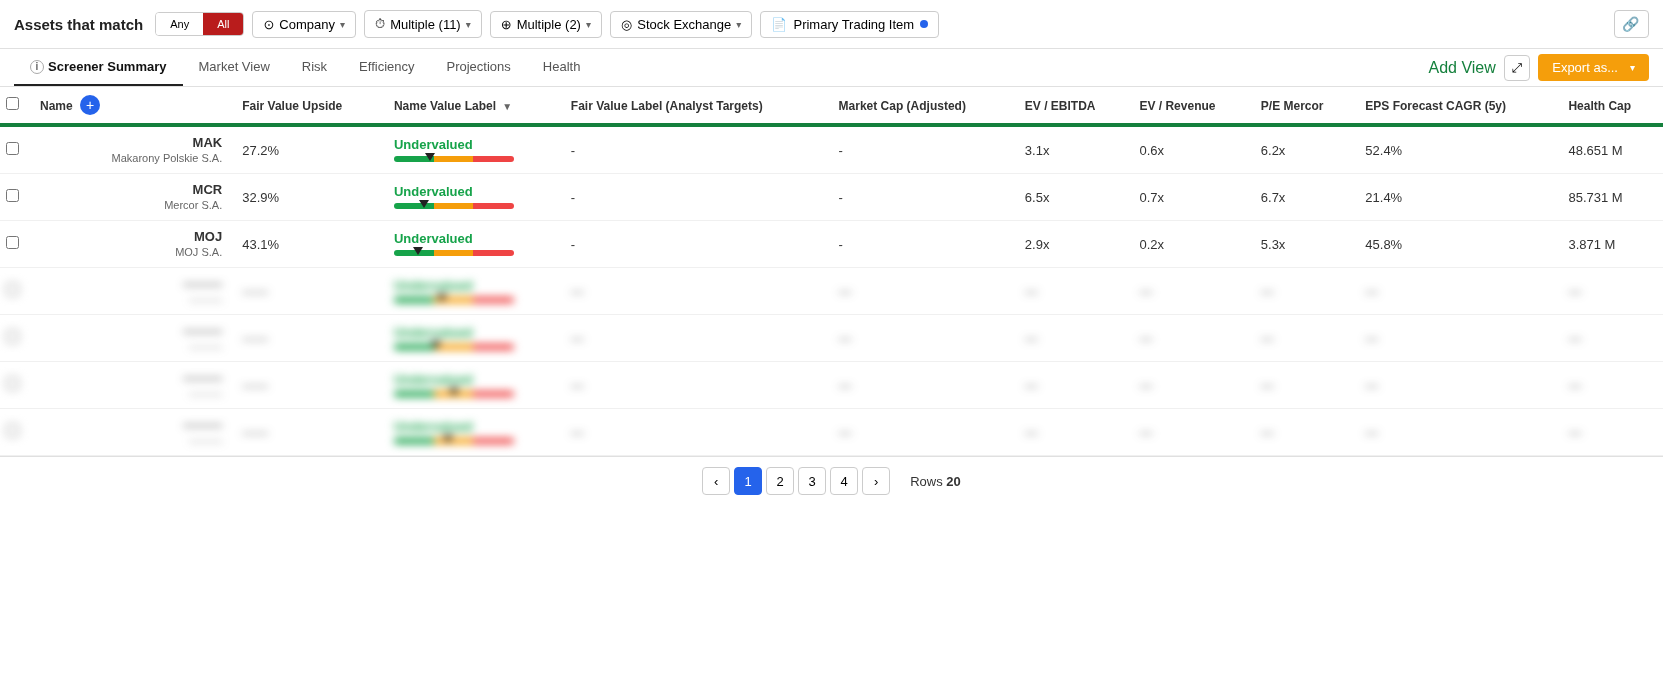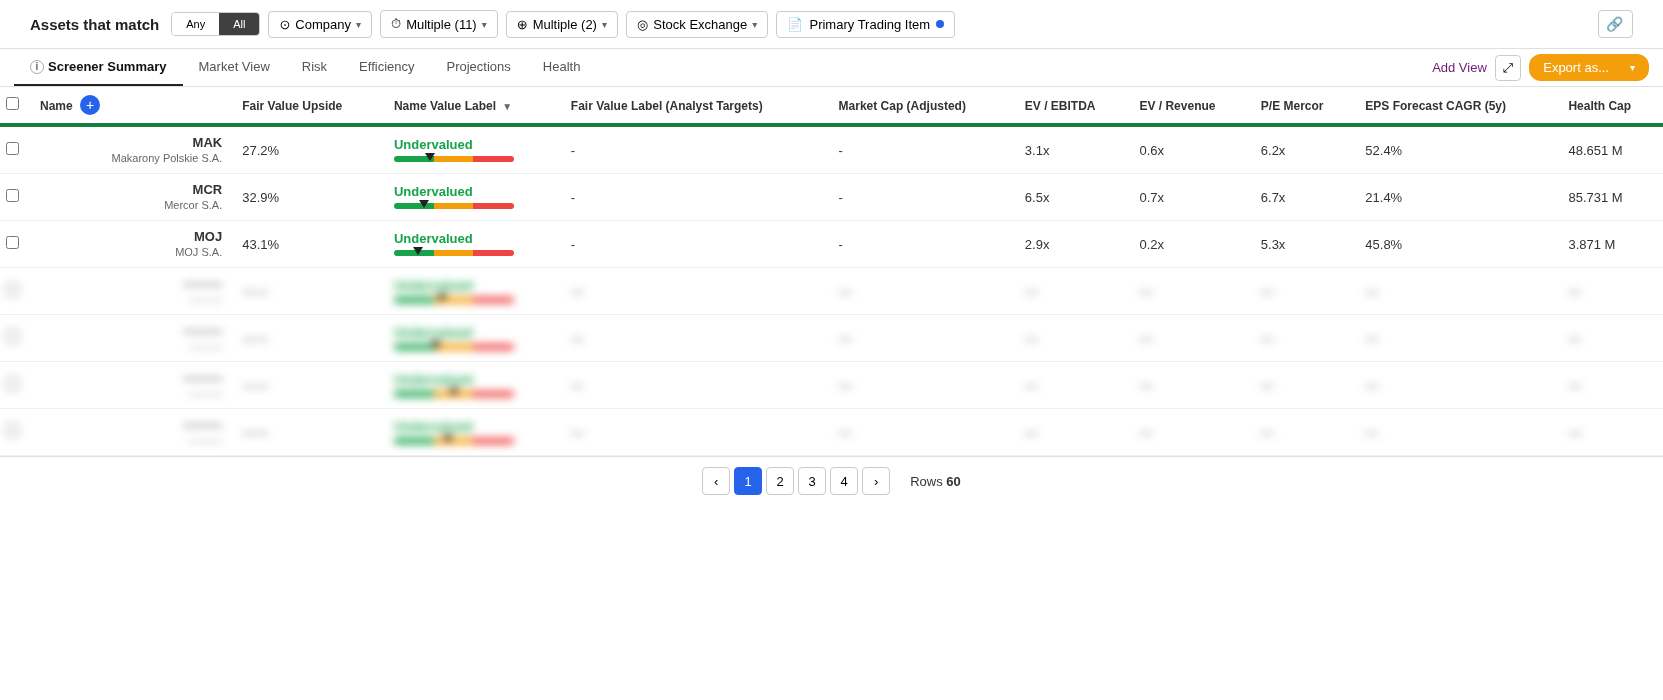--- a/index.html
+++ b/index.html
@@ -1,30 +1,30 @@
 <!DOCTYPE html>
 <html><head>
   <meta charset="utf-8">
   <style>
     * { box-sizing: border-box; margin: 0; padding: 0; }
     body { font-family: -apple-system, BlinkMacSystemFont, 'Segoe UI', Arial, sans-serif; font-size: 13px; background: #fff; color: #222; }
 
     
     .header-bar {
       display: flex; align-items: center; gap: 8px;
-      padding: 10px 30px; border-bottom: 1px solid #e0e0e0;
+      padding: 10px 14px; border-bottom: 1px solid #e0e0e0;
       flex-wrap: wrap;
     }
     .header-title { font-size: 15px; font-weight: 600; margin-right: 4px; }
     .toggle-group { display: flex; border: 1px solid #ccc; border-radius: 4px; overflow: hidden; }
     .toggle-btn {
       padding: 5px 14px; cursor: pointer; font-size: 11px;
       background: #fff; border: none; outline: none;
     }
-    .toggle-btn.active { background: #404040; color: #fff; }
+    .toggle-btn.active { background: #b91c1c; color: #fff; }
     .filter-btn {
       display: flex; align-items: center; gap: 5px;
       border: 1px solid #ccc; border-radius: 4px;
       padding: 5px 10px; background: #fff; cursor: pointer;
       font-size: 13px; white-space: nowrap;
     }
     .filter-btn .chevron { font-size: 10px; color: #666; }
     .primary-trading-btn {
       display: flex; align-items: center; gap: 6px;
       border: 1px solid #ccc; border-radius: 4px;
@@ -46,26 +46,26 @@
     }
     .tab-item {
       padding: 10px 16px; cursor: pointer; font-size: 13px;
       color: #555; border-bottom: 2px solid transparent;
       white-space: nowrap;
     }
     .tab-item.active { color: #111; font-weight: 600; border-bottom: 2px solid #222; }
     .tab-info { display: flex; align-items: center; gap: 4px; }
     .info-circle { width: 14px; height: 14px; border-radius: 50%; border: 1px solid #aaa; font-size: 10px; display: inline-flex; align-items: center; justify-content: center; color: #666; }
     .tabs-right { margin-left: auto; display: flex; align-items: center; gap: 8px; }
-    .add-view-btn { color: #701a75; font-size: 13px; background: none; border: none; cursor: pointer; }
+    .add-view-btn { color: #15803d; font-size: 16px; background: none; border: none; cursor: pointer; }
     .expand-btn { border: 1px solid #ccc; border-radius: 4px; padding: 4px 7px; background: #fff; cursor: pointer; font-size: 13px; }
     .export-btn {
-      background: #f59e0b; color: #fff; border: none; border-radius: 12px;
+      background: #f59e0b; color: #fff; border: none; border-radius: 4px;
       padding: 6px 14px; cursor: pointer; font-size: 13px; font-weight: 500;
-      display: flex; align-items: center; gap: 21px;
+      display: flex; align-items: center; gap: 12px;
     }
     .export-btn .chevron { font-size: 10px; }
 
     
     .table-container { overflow-x: auto; overflow-y: auto; max-height: 490px; position: relative; }
     table { width: 100%; border-collapse: collapse; min-width: 1200px; }
     thead tr { background: #fff; position: sticky; top: 0; z-index: 10; }
     th {
       text-align: left; padding: 8px 10px;
       border-bottom: 4px solid #15803d;
@@ -429,15 +429,15 @@
 </div>
 
 <div class="pagination-bar">
   <button class="page-btn">‹</button>
   <button class="page-btn active">1</button>
   <button class="page-btn">2</button>
   <button class="page-btn">3</button>
   <button class="page-btn">4</button>
   <button class="page-btn">›</button>
   <span class="rows-label">
-    <span>Rows</span>&nbsp;<span class="rows-value">60</span>
+    <span>Rows</span>&nbsp;<span class="rows-value">20</span>
   </span>
 </div>
 
 </body></html>

